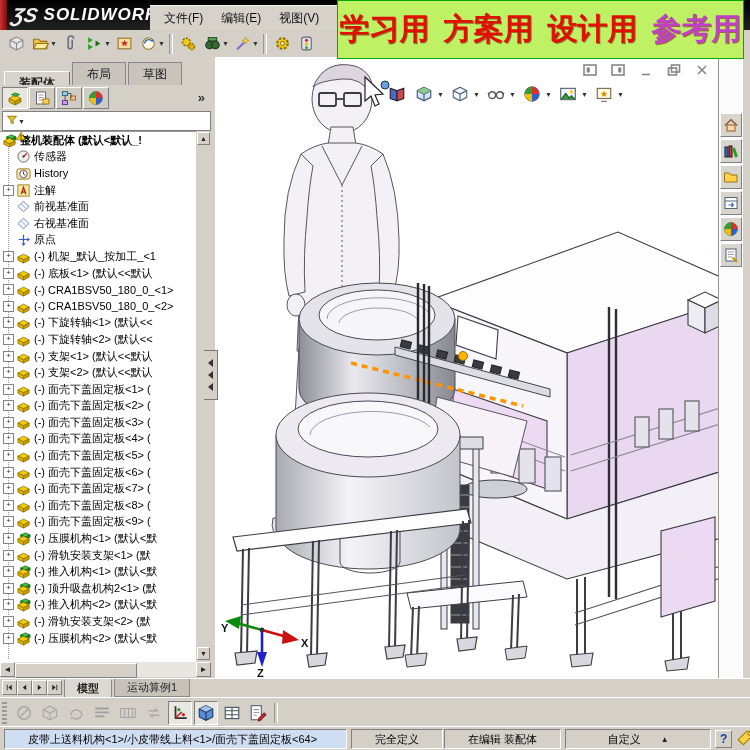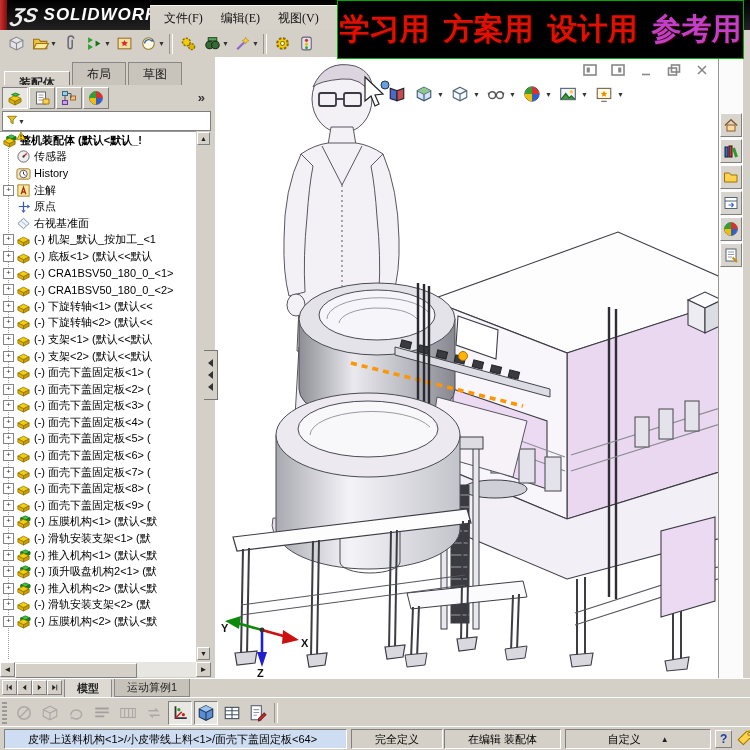--- a/index.html
+++ b/index.html
@@ -5,21 +5,21 @@
   html,body{margin:0;padding:0;}
   body{width:750px;height:750px;position:relative;font-family:"Liberation Sans","DejaVu Sans",sans-serif;background:#d4d0c8;overflow:hidden;}
   .abs{position:absolute;}
   
   #titlebar{left:0;top:0;width:750px;height:30px;background:linear-gradient(#000,#222);}
   #redstripe{left:0;top:0;width:7px;height:30px;background:linear-gradient(90deg,#d03030,#7a0f0f);}
   #logo{left:12px;top:2px;height:26px;display:flex;align-items:center;color:#fff;}
   #logo .mark{font-style:italic;font-weight:bold;font-size:20px;transform:skewX(-12deg);margin-right:6px;color:#eee;}
   #logo .word{font-style:italic;font-weight:bold;font-size:17px;letter-spacing:1px;}
   #menubar{left:150px;top:5px;width:200px;height:25px;background:#d6d2ca;display:flex;align-items:center;gap:18px;padding-left:14px;border-top:1px solid #f5f3ee;}
-  .menu-item{font-size:12px;color:#111;white-space:nowrap;cursor:default;font-family:Liberation Serif, serif;}
+  .menu-item{font-size:12px;color:#111;white-space:nowrap;cursor:default;}
   
   #banner{left:337px;top:0;width:405px;height:57px;display:flex;align-items:center;justify-content:center;gap:14px;border:1px solid #0a0;z-index:50;}
   #banner span{font-size:30px;font-weight:bold;white-space:nowrap;text-shadow:1px 1px 0 rgba(120,0,0,.55);}
   
   #toolbar1{left:0;top:30px;width:340px;height:27px;background:#d4d0c8;display:flex;align-items:center;padding-left:4px;border-bottom:1px solid #aaa69e;}
   .tb{width:22px;height:22px;display:flex;align-items:center;justify-content:center;background:transparent;border:1px solid transparent;padding:0;margin:0 1px;}
   .tb svg{width:17px;height:17px;}
   .dd{font-size:7px;color:#333;margin-left:-2px;width:8px;display:inline-block;}
   .sep{width:2px;height:20px;border-left:1px solid #9a968e;border-right:1px solid #fff;margin:0 3px;}
   
@@ -103,21 +103,21 @@
     <span class="word">SOLIDWORKS</span>
   </div>
   <div id="menubar" class="abs">
       <span class="menu-item">文件(F)</span>
       <span class="menu-item">编辑(E)</span>
       <span class="menu-item">视图(V)</span>
       <span class="menu-item">插</span>
     </div>
 </div>
 
-<div id="banner" class="abs" style="background: #000000;">
+<div id="banner" class="abs" style="background: #bef264;">
     <span style="color: rgb(224, 16, 0);">学习用</span>
     <span style="color: rgb(224, 16, 0);">方案用</span>
     <span style="color: rgb(224, 16, 0);">设计用</span>
     <span style="color: rgb(192, 64, 200);">参考用</span>
   </div>
 
 <div id="toolbar1" class="abs">
     <button class="tb">
       <svg viewBox="0 0 16 16">
         <path d="M8 2 14 5v6L8 14 2 11V5Z" fill="#e4e4ea" stroke="#888"></path>
@@ -293,35 +293,44 @@
           <svg viewBox="0 0 16 16">
             <rect x="2" y="2" width="12" height="12" fill="#ffe9a8" stroke="#a08020"></rect>
             <path d="M5.5 12 8 4.5 10.5 12M6.4 9.6h3.2" fill="none" stroke="#b03000" stroke-width="1.4"></path>
           </svg>
         </span>
         <span class="ttext">注解</span>
       </div>
       <div class="trow">
         <span class="ticon">
           <svg viewBox="0 0 16 16">
+            <path d="M8 2.5 14 8 8 13.5 2 8Z" fill="#eef4fb" stroke="#7a8aa0"></path>
+            <path d="M5.8 5.6 10.8 10" stroke="#9ab0c8"></path>
+          </svg>
+        </span>
+        <span class="ttext">前视基准面</span>
+      </div>
+      <div class="trow">
+        <span class="ticon">
+          <svg viewBox="0 0 16 16">
+            <path d="M8 2.5 14 8 8 13.5 2 8Z" fill="#eef4fb" stroke="#7a8aa0"></path>
+            <path d="M5.8 5.6 10.8 10" stroke="#9ab0c8"></path>
+          </svg>
+        </span>
+        <span class="ttext">右视基准面</span>
+      </div>
+      <div class="trow">
+        <span class="ticon">
+          <svg viewBox="0 0 16 16">
             <path d="M3 8h9M8 3v9" stroke="#3355cc" stroke-width="1.3" fill="none"></path>
             <path d="M12 5.8 15 8l-3 2.2Z" fill="#3355cc"></path>
             <path d="M5.8 12 8 15l2.2-3Z" fill="#3355cc"></path>
           </svg>
         </span>
         <span class="ttext">原点</span>
-      </div>
-      <div class="trow">
-        <span class="ticon">
-          <svg viewBox="0 0 16 16">
-            <path d="M8 2.5 14 8 8 13.5 2 8Z" fill="#eef4fb" stroke="#7a8aa0"></path>
-            <path d="M5.8 5.6 10.8 10" stroke="#9ab0c8"></path>
-          </svg>
-        </span>
-        <span class="ttext">右视基准面</span>
       </div>
       <div class="trow">
         <span class="texp">+</span>
         <span class="ticon">
           <svg viewBox="0 0 16 16">
             <path d="M2 8.5 8 5.5 14 8.5 8 11.5Z" fill="#f4cd0a" stroke="#8a6d00" stroke-width=".8"></path>
             <path d="M2 8.5 8 11.5V15L2 12Z" fill="#e0b400" stroke="#8a6d00" stroke-width=".8"></path>
             <path d="M14 8.5 8 11.5V15L14 12Z" fill="#c69e00" stroke="#8a6d00" stroke-width=".8"></path>
           </svg>
         </span>

